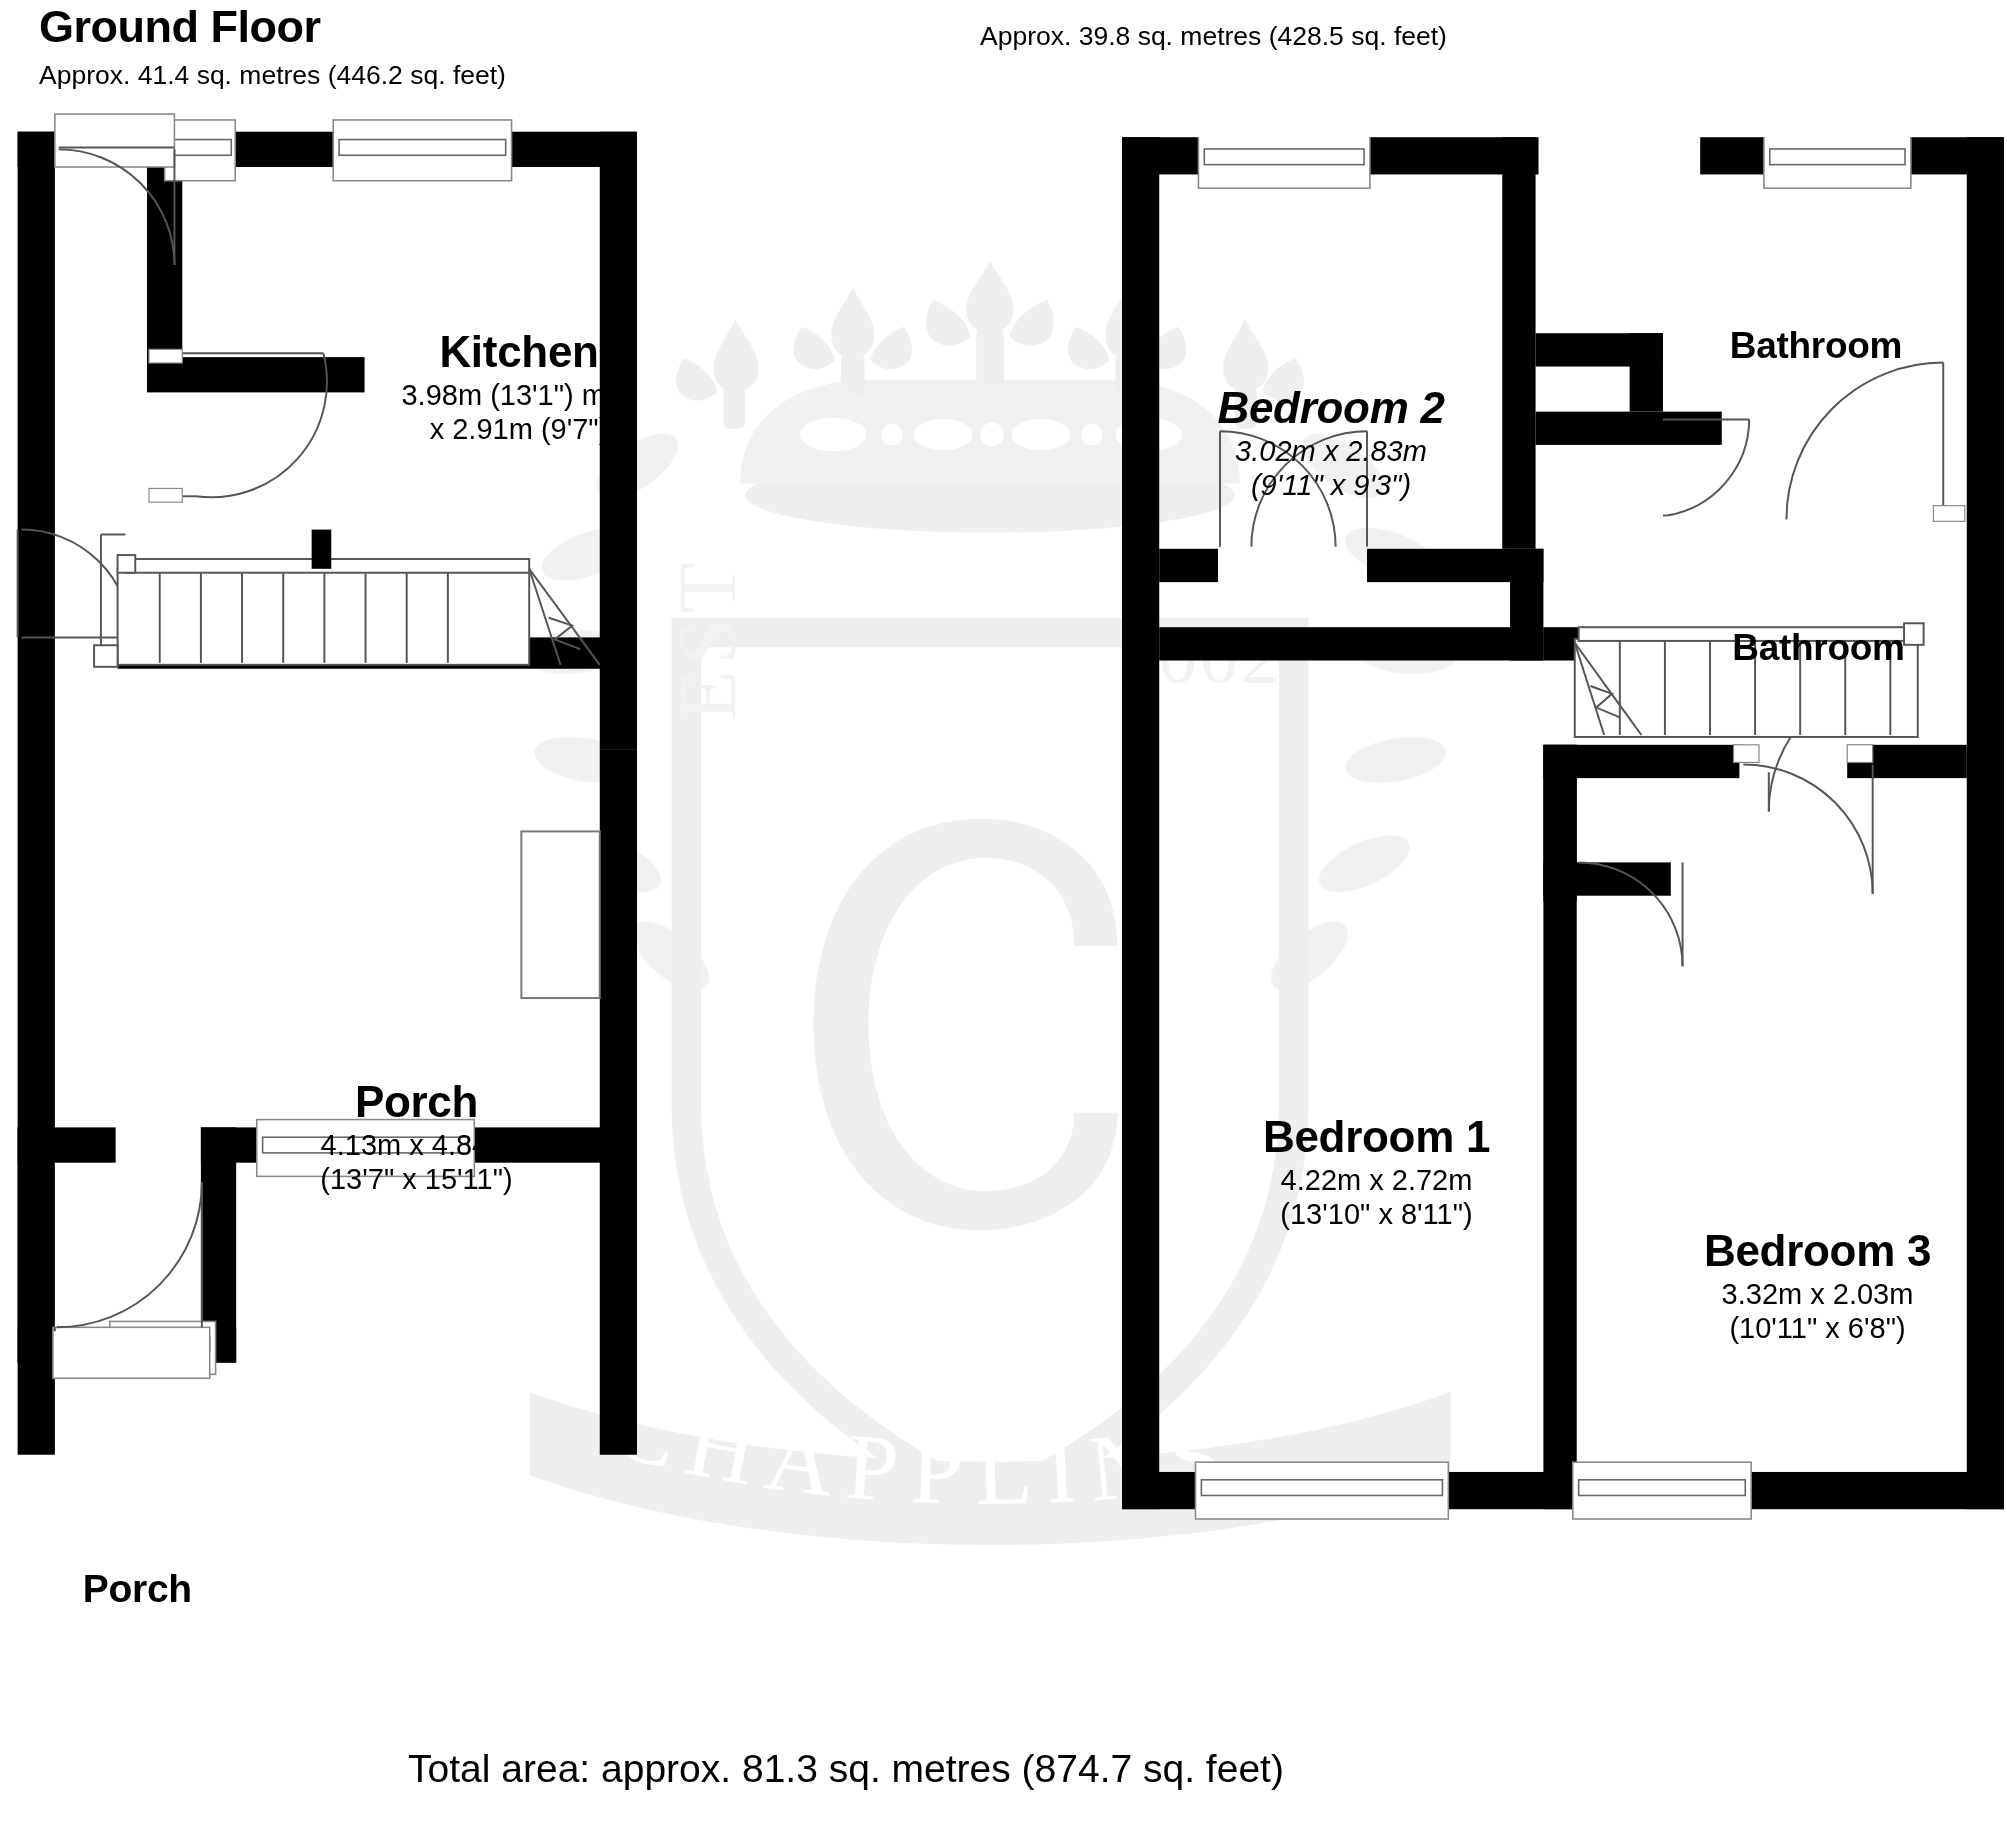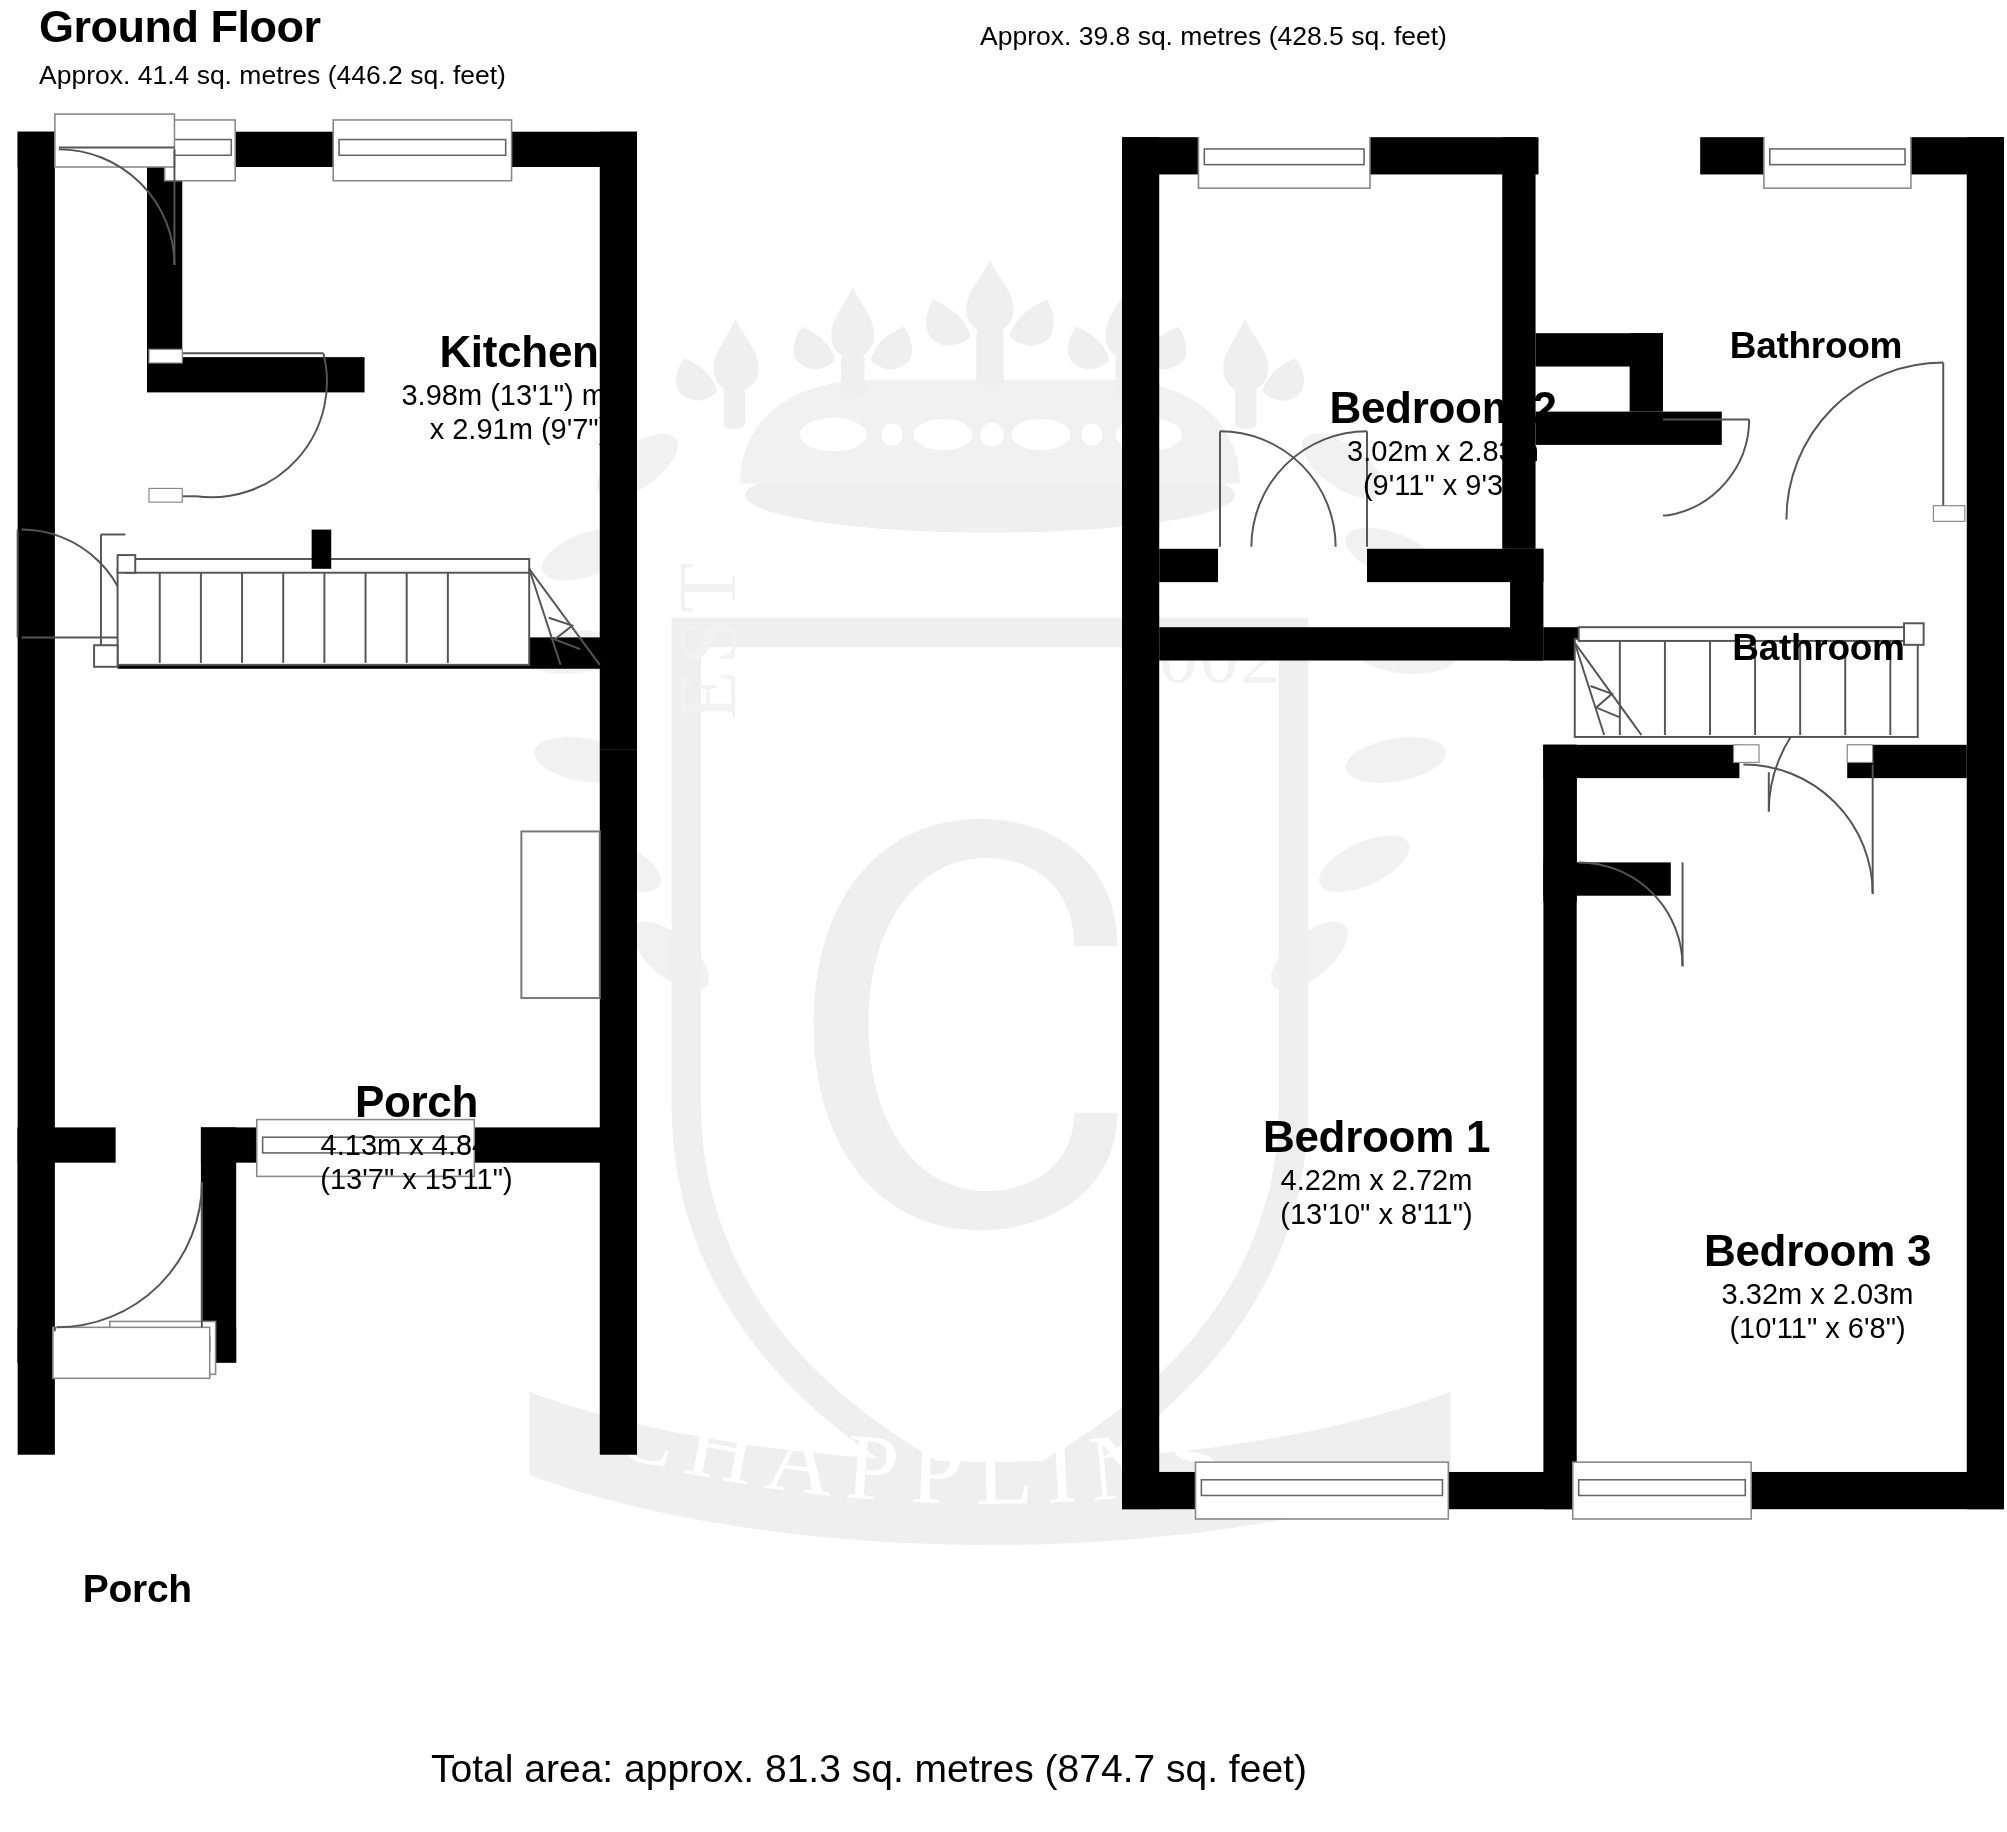--- a/index.html
+++ b/index.html
@@ -38,21 +38,20 @@
   #head-first  { left: 980px; top: 21.6px; width: 794px; }
 
   #total-area {
     position: absolute;
     left: 0;
     top: 1747px;
     width: 1692px;
     text-align: center;
     font-size: 39px;
     letter-spacing: 0px;
-    padding-left: 23px;
   }
 
   
   .plan {
     position: absolute;
   }
   .plan svg { display: block; }
 
   
   .room-label {
@@ -74,21 +73,21 @@
   }
 
   
   #label-wc      { left: 108px;  top: 314px;  width: 216px; margin-top: 41px; }
   #label-wc .rname { font-size: 39px; }
   #label-kitchen { left: 323px;  top: 326px;  width: 392px; }
   #label-lounge  { left: 196px;  top: 1076px; width: 441px; }
   #label-porch   { left: 9.8px;   top: 1566px; width: 255px; }
   #label-porch .rname { font-size: 39px; }
 
-  #label-bed2     { left: 1237px; top: 382px;  width: 412px; }
+  #label-bed2     { left: 1125px; top: 382px;  width: 412px; font-style: italic; }
   #label-bathroom { left: 1615px; top: 325px;  width: 402px; }
   #label-bathroom .rname { font-size: 37px; }
   #label-landing  { left: 1647px; top: 627px;  width: 343px; }
   #label-landing .rname { font-size: 37px; }
   #label-bed1     { left: 1166px; top: 1111px; width: 421px; }
   #label-bed3     { left: 1607px; top: 1225px; width: 421px; }
 
   
   #watermark {
     position: absolute;

